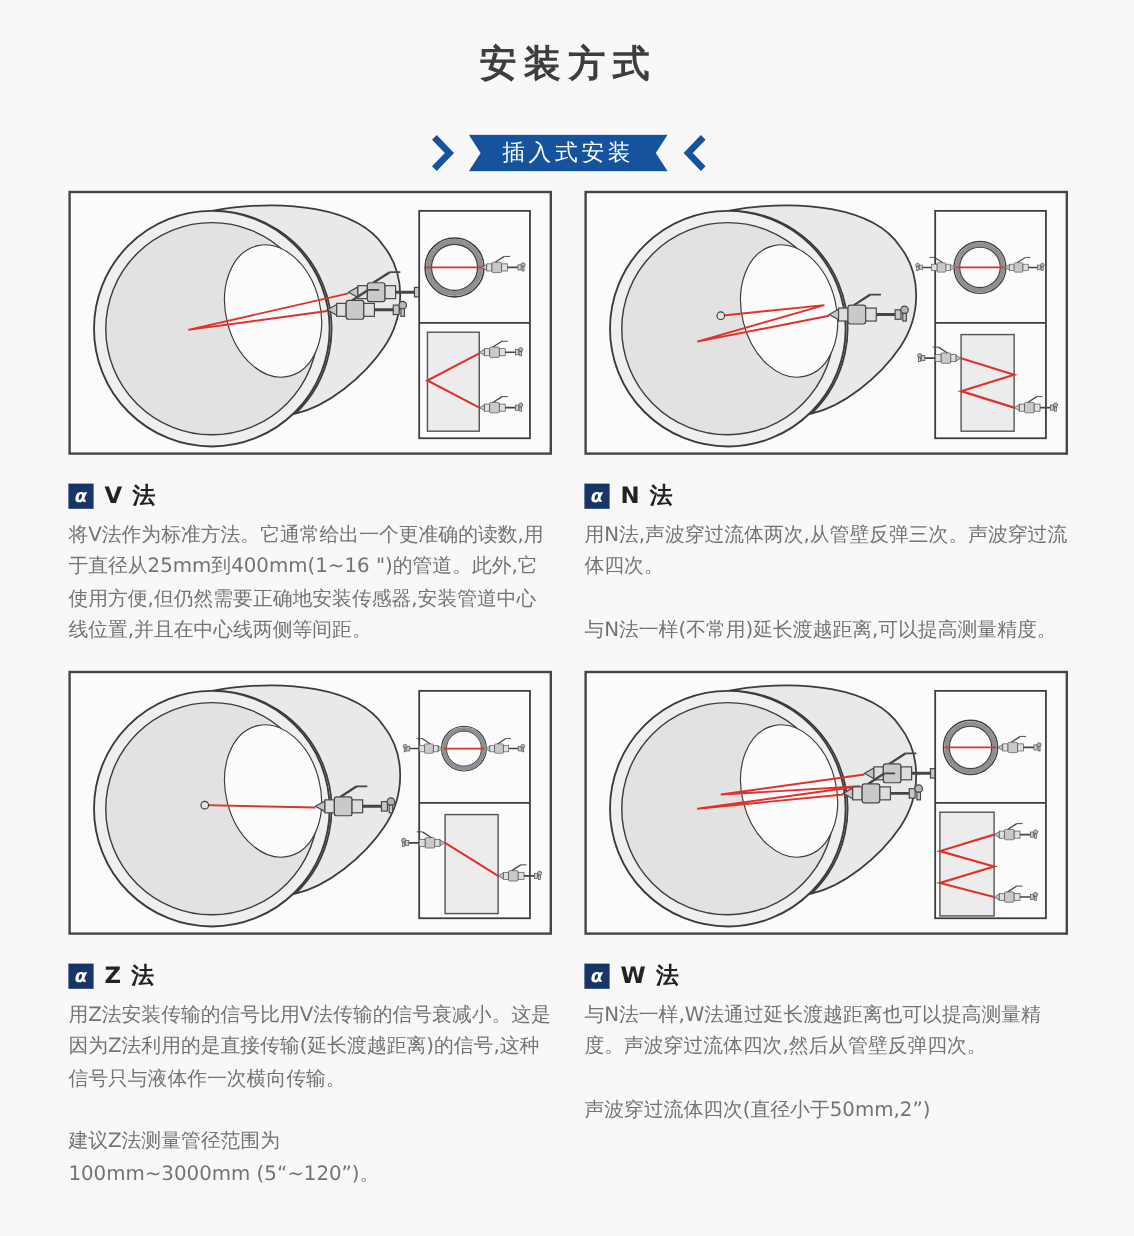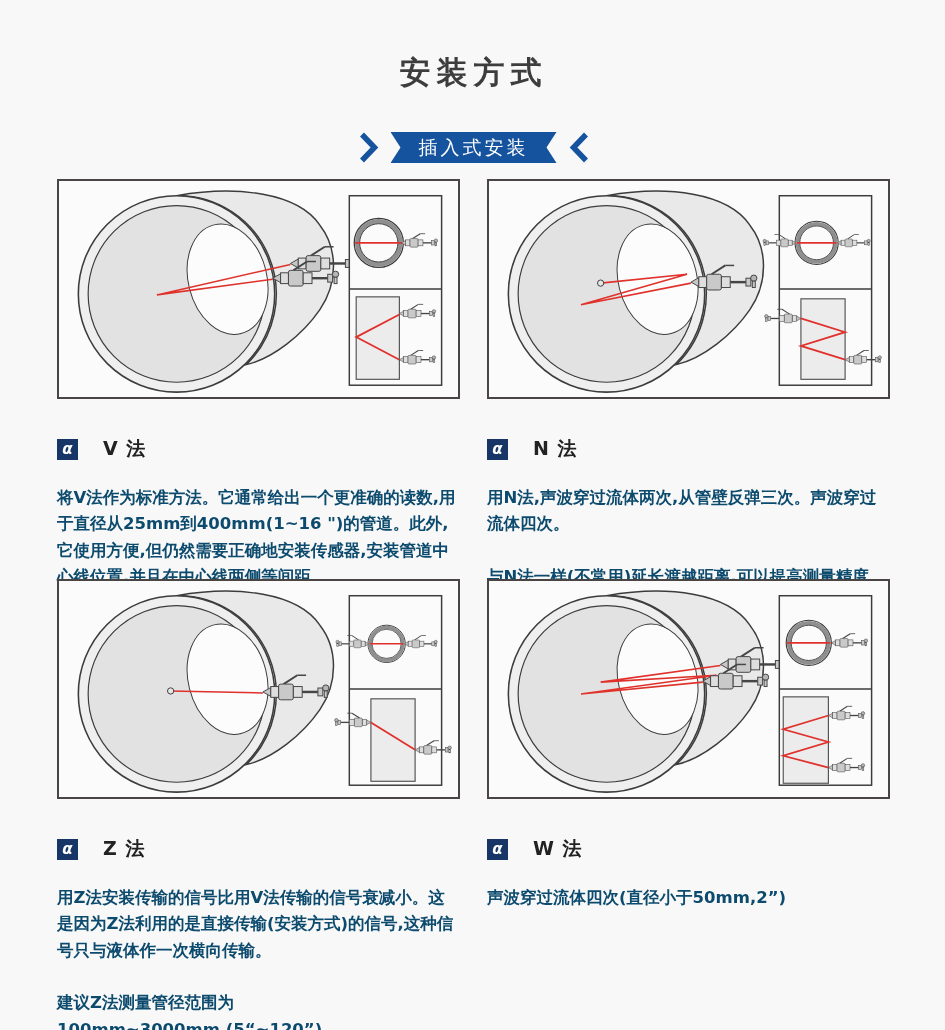--- a/index.html
+++ b/index.html
@@ -1,35 +1,35 @@
 <!DOCTYPE html>
 <html><head>
 <meta charset="utf-8">
 <style>
   html,body{margin:0;padding:0;background:#f8f8f8;}
   body{font-family:"DejaVu Sans","Liberation Sans",sans-serif;color:#333;}
   .page{width:945px;height:1030px;margin:0 auto;box-sizing:border-box;
-        padding:48px 55px 20px 57px;background:#f8f8f8;overflow:hidden;}
+        padding:28px 55px 20px 57px;background:#f8f8f8;overflow:hidden;}
   .title{text-align:center;font-size:31px;font-weight:bold;color:#3d3d3d;
          letter-spacing:6px;margin:4px 0 38px;}
   .ribbon-row{display:flex;justify-content:center;align-items:center;gap:12px;margin-bottom:16px;}
   .chev{width:21px;height:31px;display:block;}
   .ribbon{background:#15539e;color:#fff;font-size:19px;letter-spacing:3px;
           height:31px;line-height:31px;padding:0 28px;
           clip-path:polygon(0 0,100% 0,calc(100% - 10px) 50%,100% 100%,0 100%,10px 50%);}
   .grid{display:grid;grid-template-columns:1fr 1fr;column-gap:27px;}
   .quad{height:400px;box-sizing:border-box;}
   .dbox{border:2px solid #4a4545;background:#fbfbfb;height:220px;box-sizing:border-box;}
   .dbox svg{display:block;width:100%;height:100%;}
   .sec-head{display:flex;align-items:center;gap:9px;margin:21px 0 7px;}
   .badge{width:21px;height:21px;background:#173566;color:#fff;font-style:italic;
          font-weight:bold;font-size:15px;display:flex;align-items:center;
          justify-content:center;flex:0 0 auto;}
-  .sec-title{font-size:19px;font-weight:bold;color:#222;margin:16px;letter-spacing:1px;}
-  .quad p{font-size:16.5px;line-height:1.6;margin:0 0 26px;color:#0c4a6e;white-space:pre-line;font-weight:bold;}
+  .sec-title{font-size:19px;font-weight:bold;color:#222;margin:0;letter-spacing:1px;}
+  .quad p{font-size:16.5px;line-height:1.6;margin:0 0 26px;color:#737373;white-space:pre-line;}
 </style>
 </head>
 <body>
 
 <svg width="0" height="0" style="position:absolute" aria-hidden="true">
   <defs>
     <g id="pipe">
       <path d="M118 15 C180 4 242 12 264 45 C282 68 283 103 264 131 C247 156 216 181 189 187 A100 100 0 0 0 118 15 Z" fill="#e9e9e9" stroke="#3c3c3c" stroke-width="1.5"></path>
       <circle cx="118" cy="115" r="100" fill="#efefef" stroke="#3c3c3c" stroke-width="1.6"></circle>
       <circle cx="118" cy="115" r="90" fill="#e2e2e2" stroke="#3c3c3c" stroke-width="1.2"></circle>
@@ -139,21 +139,21 @@
           <rect x="316" y="120" width="45" height="84" fill="#ececec" stroke="#555" stroke-width="1.2"></rect>
           <path d="M316 144 L361 172" fill="none" stroke="#e0312b" stroke-width="1.8"></path>
           <use href="#sensor" transform="translate(316,144) scale(-0.55,0.55)"></use>
           <use href="#sensor" transform="translate(361,172) scale(0.55)"></use>
         </svg>
       </div>
       <div class="sec-head">
         <span class="badge">α</span>
         <h2 class="sec-title">Z 法</h2>
       </div>
-      <p>用Z法安装传输的信号比用V法传输的信号衰减小。这是因为Z法利用的是直接传输(安装方式)的信号,这种信号只与液体作一次横向传输。</p>
+      <p>用Z法安装传输的信号比用V法传输的信号衰减小。这是因为Z法利用的是直接传输(延长渡越距离)的信号,这种信号只与液体作一次横向传输。</p>
       <p>建议Z法测量管径范围为
 100mm~3000mm (5“~120”)。</p>
     </section>
 
     <section class="quad">
       <div class="dbox">
         <svg viewBox="0 0 403 220">
           <use href="#pipe"></use>
           <path d="M234 86 L112 103 L230 96 L92 115 L216 103" fill="none" stroke="#e0312b" stroke-width="1.6"></path>
           <use href="#sensor" transform="translate(234,85)"></use>
@@ -166,17 +166,18 @@
           <rect x="298" y="118" width="46" height="88" fill="#ececec" stroke="#555" stroke-width="1.2"></rect>
           <path d="M344 137 L298 151 L344 164 L298 178 L344 190" fill="none" stroke="#e0312b" stroke-width="1.8"></path>
           <use href="#sensor" transform="translate(344,137) scale(0.55)"></use>
           <use href="#sensor" transform="translate(344,190) scale(0.55)"></use>
         </svg>
       </div>
       <div class="sec-head">
         <span class="badge">α</span>
         <h2 class="sec-title">W 法</h2>
       </div>
+      <p>与N法一样,W法通过延长渡越距离也可以提高测量精度。声波穿过流体四次,然后从管壁反弹四次。</p>
       <p>声波穿过流体四次(直径小于50mm,2”)</p>
     </section>
 
   </div>
 </div>
 
 </body></html>

